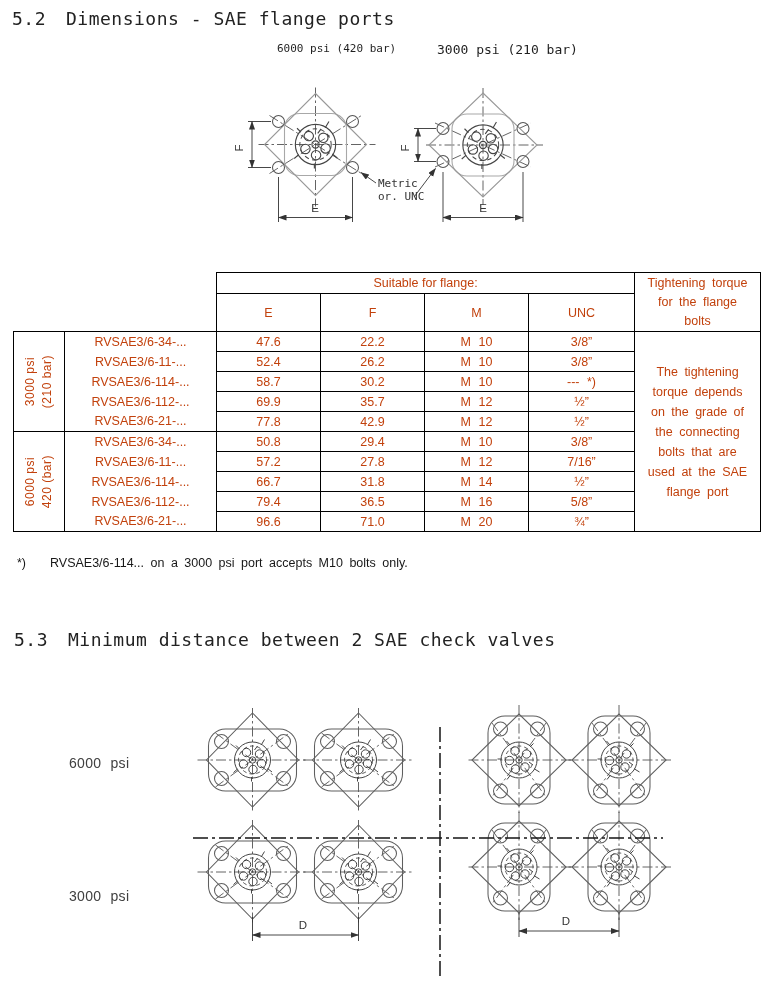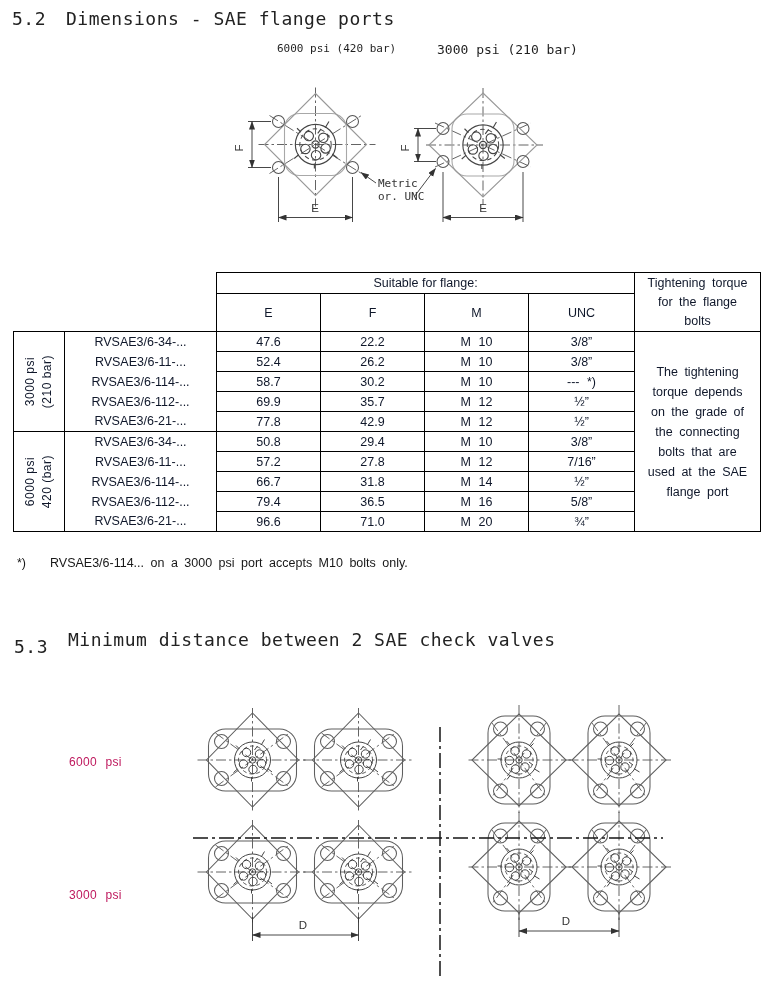--- a/index.html
+++ b/index.html
@@ -19,39 +19,39 @@
   .ln{stroke:#555;stroke-width:1.05;fill:none;}
   .vln{stroke:#5f5f5f;stroke-width:1.05;fill:none;}
   .pln{stroke:#454545;stroke-width:1分px;fill:none;}
   .pln,.pln2{stroke:#454545;stroke-width:1;fill:none;}
   .pdash{stroke:#454545;stroke-width:.9;fill:none;stroke-dasharray:4 3;}
   .dim{stroke:#333;stroke-width:.9;fill:none;}
   .dimtext{font-family:"Liberation Sans",sans-serif;font-size:11.5px;fill:#333;}
   .notetext{font-family:"DejaVu Sans Mono",monospace;font-size:11px;fill:#333;}
   
   table.spec{border-collapse:collapse;table-layout:fixed;width:747px;
-             font-size:12.5px;color:#0f172a;border-radius:19px;}
+             font-size:12.5px;color:#c2410c;border-radius:19px;}
   table.spec td{padding:0;vertical-align:middle;text-align:center;overflow:hidden;}
   td.nb{border:none;}
   td.suit{border:1.5px solid #000;}
   td.ch{border:1.5px solid #000;vertical-align:top;padding-top:3px;}
   td.tqh{border:1.5px solid #000;white-space:pre-line;line-height:19px;word-spacing:3px;}
   td.tqb{border:1.5px solid #000;white-space:pre-line;line-height:20px;word-spacing:3px;}
   td.rot{border:1.5px solid #000;}
   td.rot .vert{writing-mode:vertical-rl;transform:rotate(180deg);white-space:pre-line;
                margin:0 auto;font-size:12px;line-height:17px;letter-spacing:.5px;}
   td.model{border-left:1.5px solid #000;border-right:1.5px solid #000;
            text-align:left;padding-left:22px;word-spacing:1px;}
   td.val{border:1.5px solid #000;word-spacing:4px;}
   tr.gfirst td.model{border-top:1.5px solid #000;}
   tr.glast td.model{border-bottom:1.5px solid #000;}
   tr.hr1{height:21px;} tr.hr2{height:38px;} tr.br{height:20px;}
   
   .footnote{font-size:12.5px;word-spacing:3px;display:flex;color:#181818;}
-  .labels-sm{font-size:12px;letter-spacing:.3px;word-spacing:5px;color:#be185d;}
+  .labels-sm{font-size:14px;letter-spacing:.3px;word-spacing:5px;color:#404040;}
 </style>
 </head>
 <body>
 
 <div id="page">
 
   <svg id="drawings" viewBox="0 0 773 982" xmlns="http://www.w3.org/2000/svg">
     <defs>
       <marker id="ae" markerWidth="9" markerHeight="7" refX="8" refY="3" orient="auto" markerUnits="userSpaceOnUse">
         <path d="M0,0 L8.5,3 L0,6 Z" fill="#333"></path>
@@ -282,20 +282,20 @@
       </tr>
     </tbody>
   </table>
 
   <div class="abs footnote" style="left:17px;top:556px;">
     <span style="width:33px;display:inline-block;">*)</span>
     <span>RVSAE3/6-114... on a 3000 psi port accepts M10 bolts only.</span>
   </div>
 
   <div class="abs h-sec mono" style="left:14px;top:629px;">
-    <span class="num" style="width:54px;margin-top:7px;">5.3</span>
+    <span class="num" style="width:54px;">5.3</span>
     <span>Minimum distance between 2 SAE check valves</span>
   </div>
 
   <div class="abs labels-sm" style="left:69px;top:755px;">6000 psi</div>
   <div class="abs labels-sm" style="left:69px;top:888px;">3000 psi</div>
 
 </div>
 
 </body></html>

